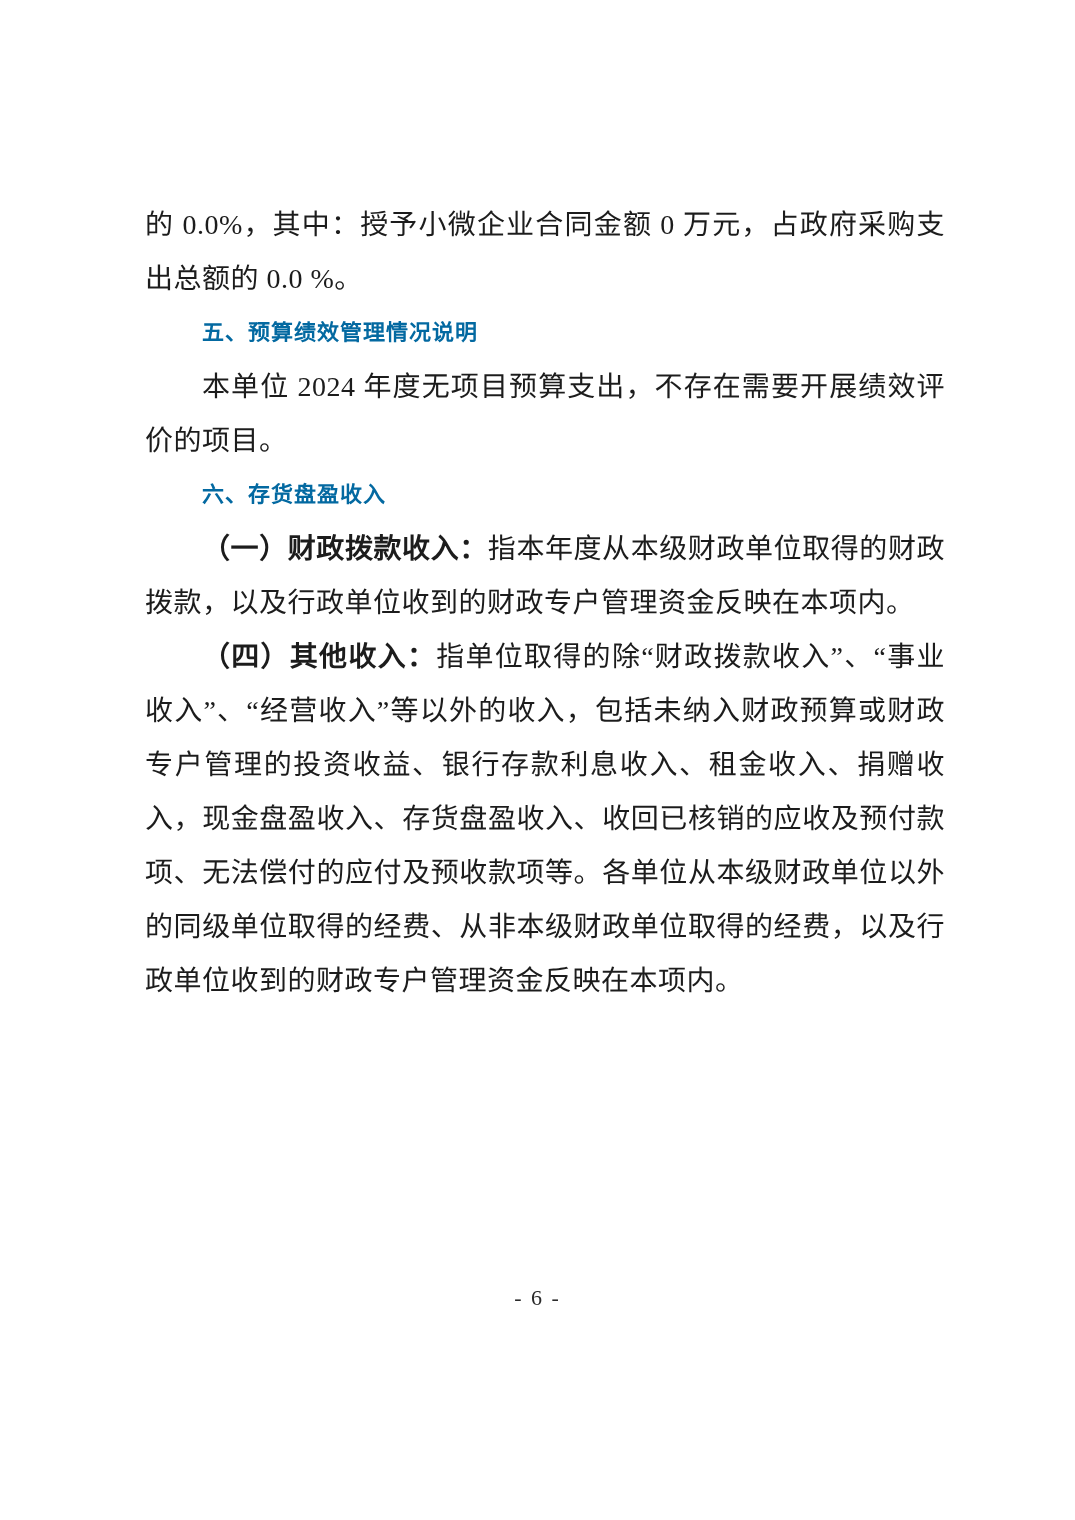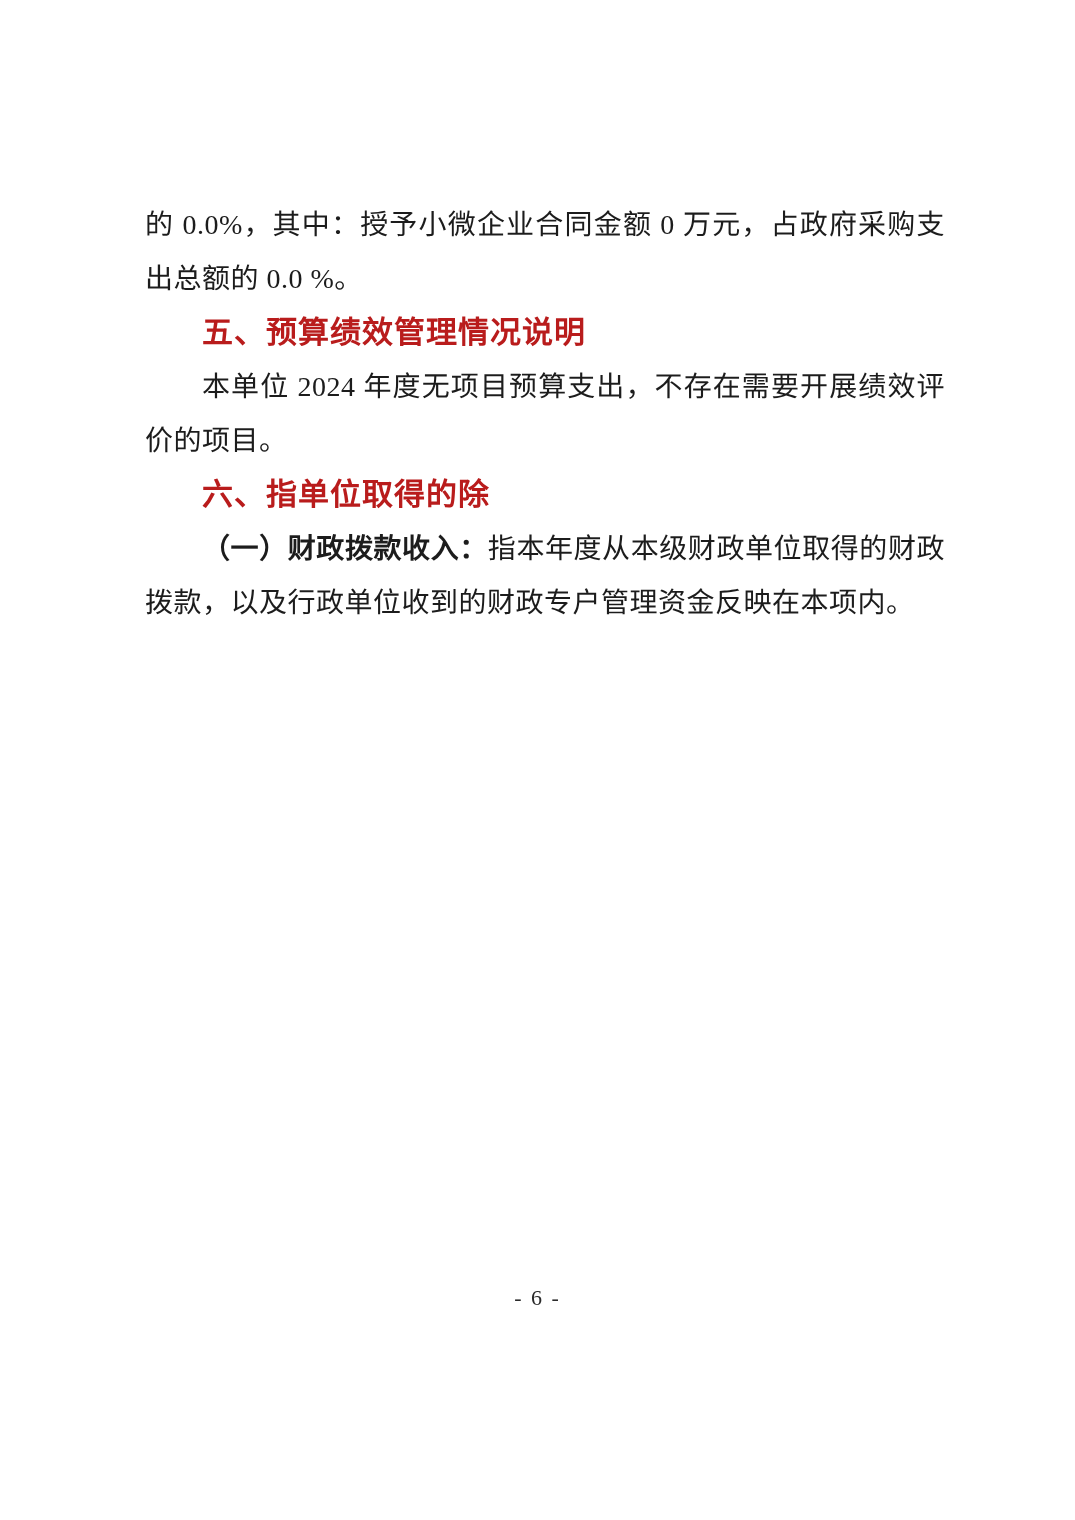--- a/index.html
+++ b/index.html
@@ -33,24 +33,24 @@
   .indent {
     text-indent: 57px;
   }
   .no-indent {
     text-indent: 0;
   }
   .heading {
     margin: 0;
     font-family: "Liberation Sans", "DejaVu Sans", sans-serif;
     font-weight: 700;
-    font-size: 31px;
+    font-size: 22px;
     line-height: 54px;
     text-indent: 57px;
-    color: #b91c1c;
+    color: #0369a1;
     letter-spacing: 1px;
   }
   .lead {
     font-weight: 700;
     margin-top: 8px;
   }
   .footer {
     position: absolute;
     left: 0;
     right: 0;
@@ -67,25 +67,28 @@
 
 <div class="page">
   <div class="content">
 
     <p class="body-para no-indent">的 0.0%，其中：授予小微企业合同金额 0 万元，占政府采购支出总额的 0.0 %。</p>
 
     <p class="heading">五、预算绩效管理情况说明</p>
 
     <p class="body-para indent">本单位 2024 年度无项目预算支出，不存在需要开展绩效评价的项目。</p>
 
-    <p class="heading">六、指单位取得的除</p>
+    <p class="heading">六、存货盘盈收入</p>
 
     <p class="body-para indent">
       <span class="lead">（一）财政拨款收入：</span><span>指本年度从本级财政单位取得的财政拨款，以及行政单位收到的财政专户管理资金反映在本项内。</span>
     </p>
 
 
 
+    <p class="body-para indent">
+      <span class="lead">（四）其他收入：</span><span>指单位取得的除“财政拨款收入”、“事业收入”、“经营收入”等以外的收入，包括未纳入财政预算或财政专户管理的投资收益、银行存款利息收入、租金收入、捐赠收入，现金盘盈收入、存货盘盈收入、收回已核销的应收及预付款项、无法偿付的应付及预收款项等。各单位从本级财政单位以外的同级单位取得的经费、从非本级财政单位取得的经费，以及行政单位收到的财政专户管理资金反映在本项内。</span>
+    </p>
 
   </div>
 
   <div class="footer">- 6 -</div>
 </div>
 
 </body></html>

